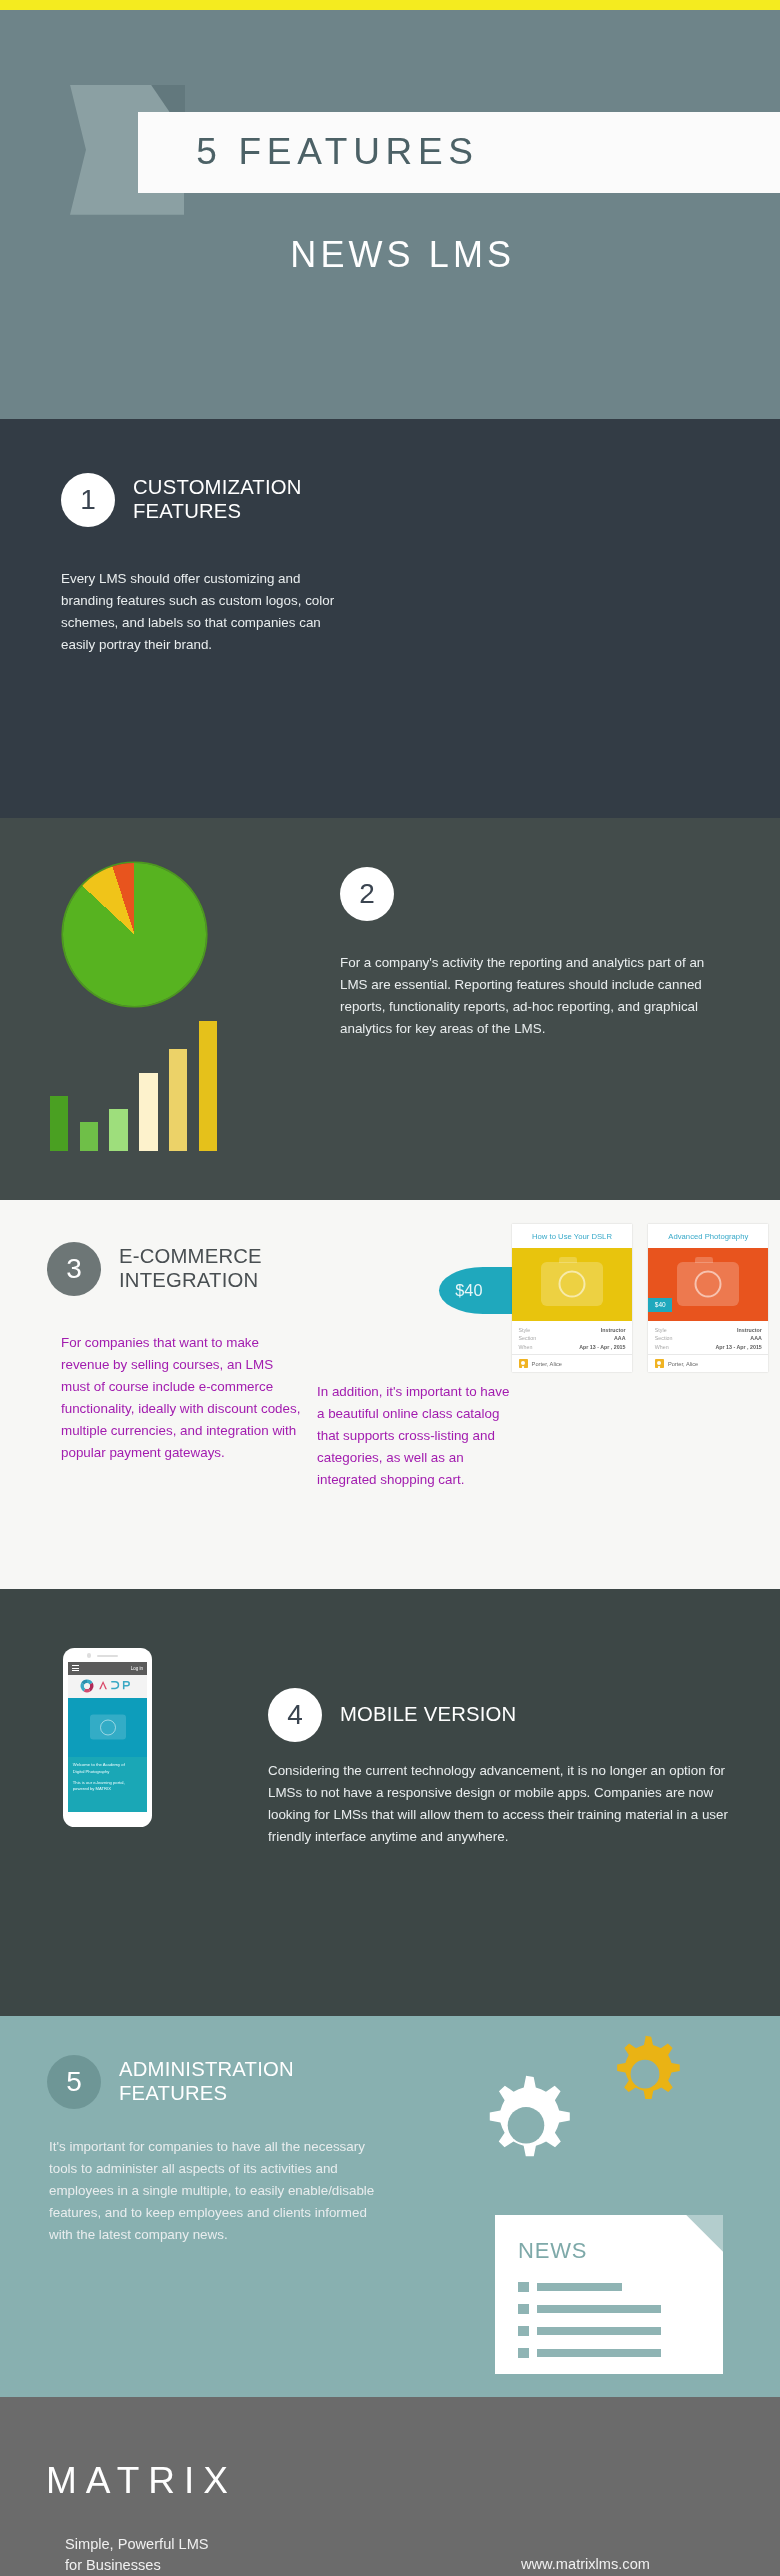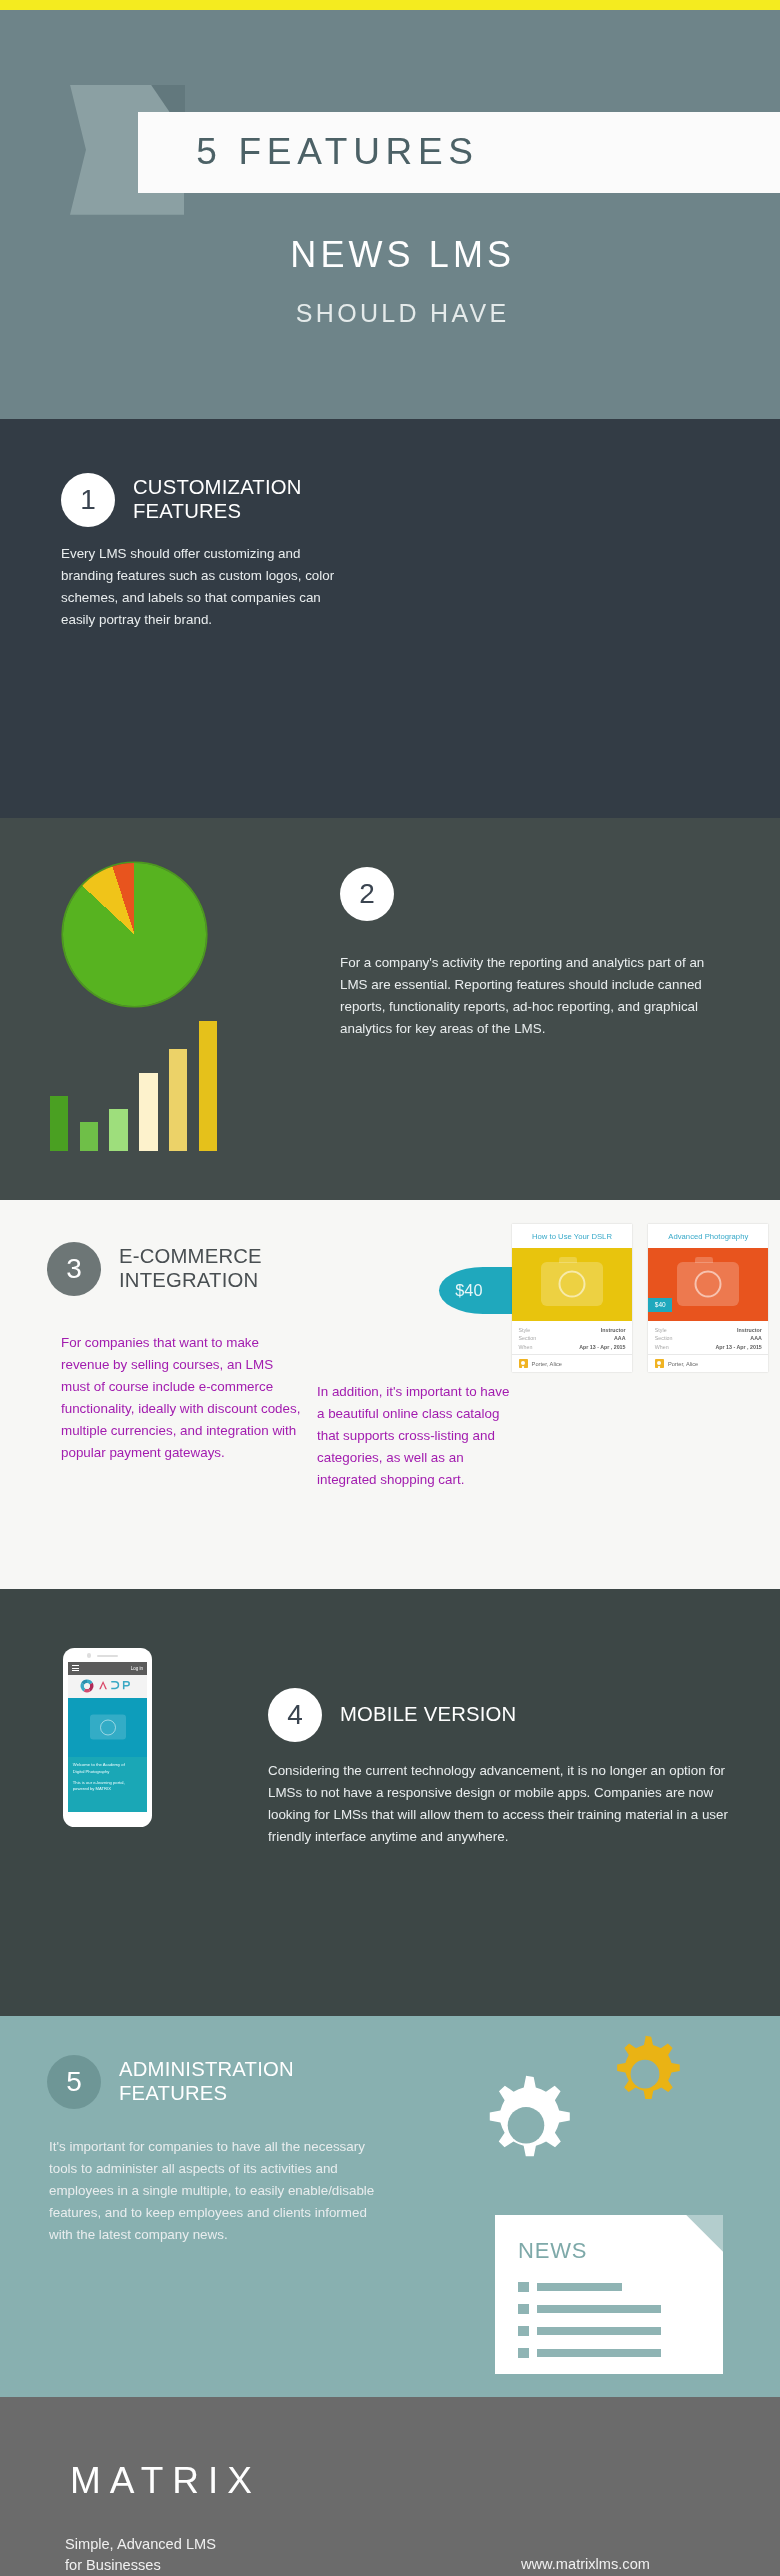--- a/index.html
+++ b/index.html
@@ -96,21 +96,21 @@
   .t-dark  { color: #494f52; }
   .body-txt {
     font-size: 13.4px; line-height: 1.65; font-weight: 300;
   }
   .b-white { color: #e9edee; }
   .b-dark  { color: #a21caf; }
 
   
   .s1 { height: 399px; }
   .s1-left { position: absolute; left: 61px; top: 54px; width: 277px; }
-  .s1-desc { margin-top: 16px; }
+  .s1-desc { margin-top: 41px; }
   .adp-logo {
     position: absolute; left: 457px; top: 470px;
     display: flex; align-items: center; gap: 13px;
   }
   .adp-mark { width: 52px; height: 52px; position: relative; }
   .adp-word {
     font-size: 41px; letter-spacing: 3.3px; font-weight: 300;
   }
   .swatches {
     position: absolute; left: 455px; top: 612px;
@@ -269,21 +269,21 @@
   .news-lines { padding: 18px 23px 0; }
   .news-line { display: flex; align-items: center; gap: 8.1px; margin-bottom: 11.4px; }
   .news-sq { width: 10.6px; height: 10.6px; background: #8fb4b4; flex: none; }
   .news-bar { height: 7.3px; background: #8fb4b4; }
 
   
   .footer {
     background: #6b6b6b; height: 189px; position: relative;
   }
   .matrix-logo {
-    position: absolute; left: 70px; top: 63px;
+    position: absolute; left: 46px; top: 63px;
     font-size: 37px; color: #ffffff; font-weight: 200;
     letter-spacing: 9px;
   }
   .footer-tag {
     position: absolute; left: 65px; top: 137px;
     font-size: 14.6px; color: #f0f0f0; font-weight: 300; line-height: 1.45;
   }
   .footer-url {
     position: absolute; left: 521px; top: 207px;
     font-size: 14.6px; color: #f0f0f0; font-weight: 300;
@@ -298,21 +298,20 @@
 
   <div class="header">
     <div class="ribbon"></div>
     <div class="ribbon-fold"></div>
 
     <div class="title-plate">
       <div class="title-plate-inner">5 FEATURES</div>
     </div>
 
     <div class="subtitle1">NEWS LMS</div>
-    <div class="subtitle2">SHOULD HAVE</div>
   </div>
 
   <div class="sec sec-dark s1">
     <div class="s1-left">
       <div class="head-row">
         <div class="num-badge badge-white">1</div>
         <div class="sec-title t-white">
           <div>CUSTOMIZATION</div>
           <div>FEATURES</div>
         </div>
@@ -545,20 +544,20 @@
           <span class="news-sq"></span>
           <span class="news-bar" style="width:124px"></span>
         </div>
       </div>
     </div>
   </div>
 
   <div class="footer">
     <div class="matrix-logo">MATRIX</div>
     <div class="footer-tag">
-      <div>Simple, Advanced LMS</div>
+      <div>Simple, Powerful LMS</div>
       <div>for Businesses</div>
     </div>
     <div class="footer-url" style="top:159px">www.matrixlms.com</div>
   </div>
 
 </div>
 
 
 </body></html>

